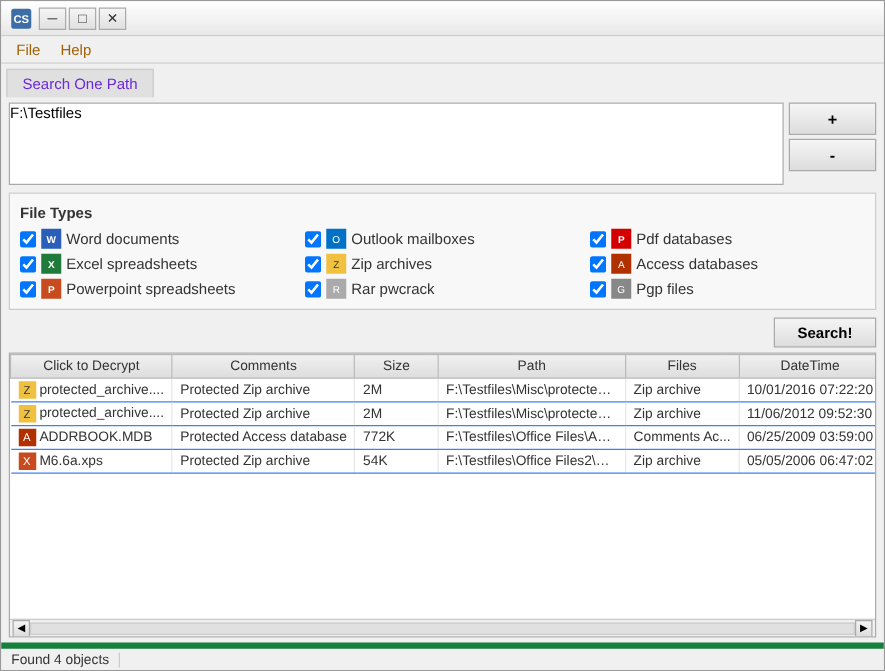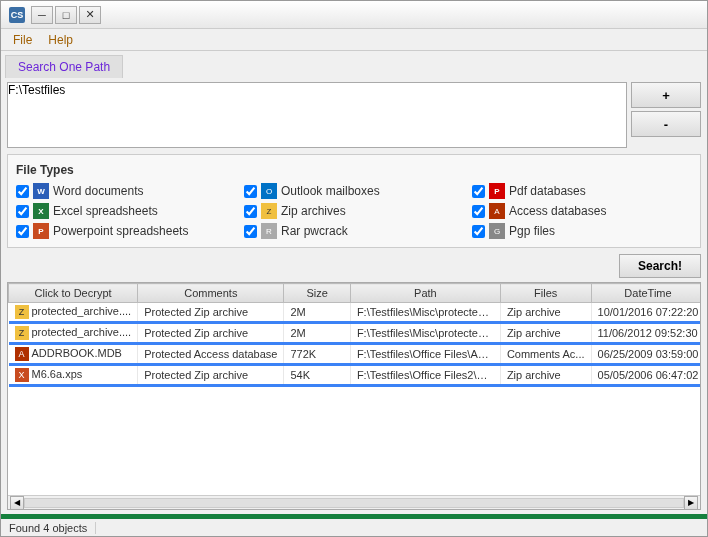--- a/index.html
+++ b/index.html
@@ -214,21 +214,21 @@
       background: linear-gradient(to bottom, #f0f0f0, #ddd);
       border: 1px solid #bbb;
       padding: 3px 22px;
       text-align: center;
       font-weight: normal;
       color: #333;
       cursor: pointer;
       white-space: nowrap;
     }
     .results-table td {
-      border-bottom: 3px solid #3b82f6;
+      border-bottom: 1px solid #3b82f6;
       border-right: 1px solid #e8e8e8;
       padding: 2px 6px;
       white-space: nowrap;
       overflow: hidden;
       text-overflow: ellipsis;
       max-width: 150px;
       color: #333;
     }
     .row-icon {
       width: 14px;

